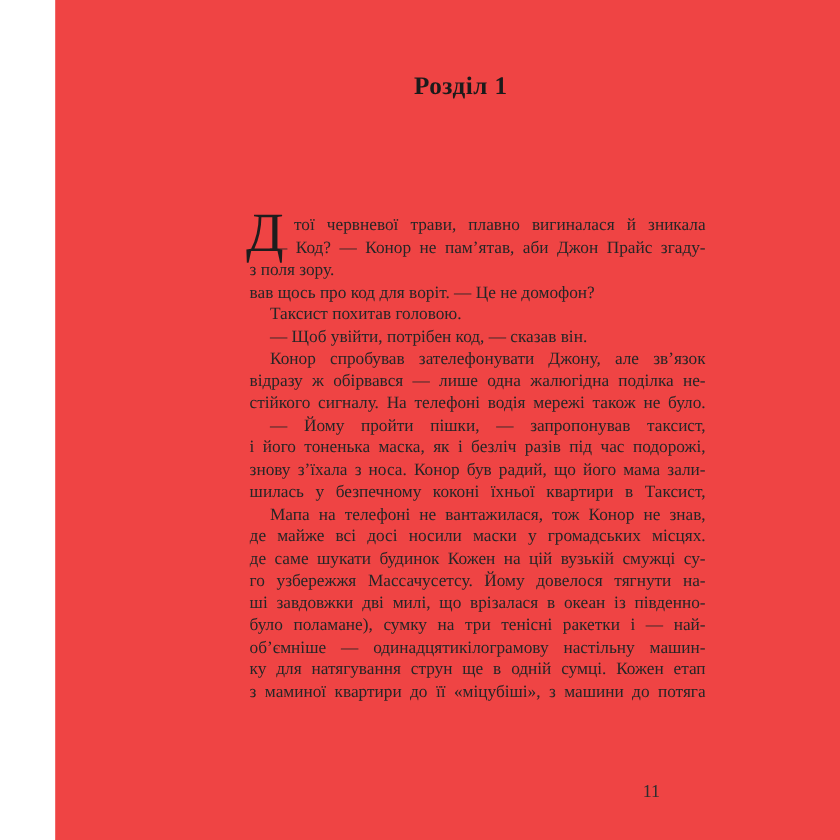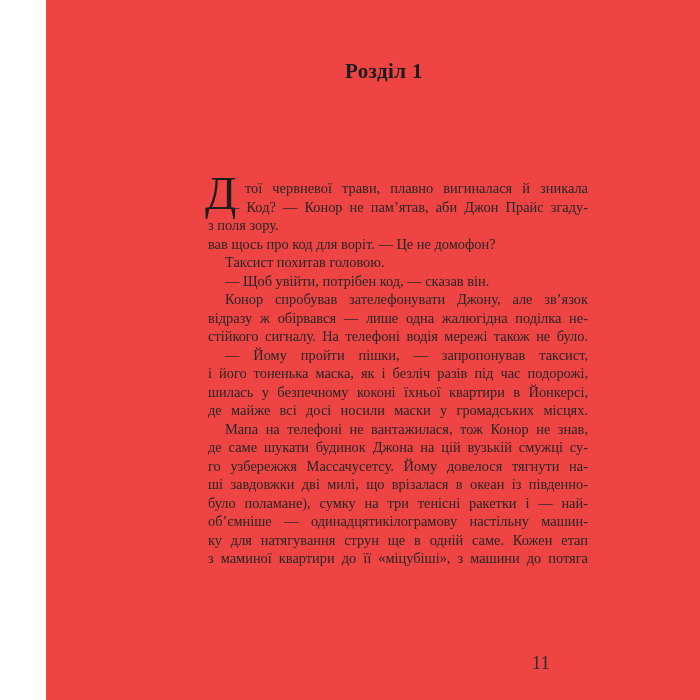--- a/index.html
+++ b/index.html
@@ -58,21 +58,21 @@
     font-size: 46px;
     line-height: 1;
     color: #1d1d1d;
   }
   .page-number {
     position: absolute;
     left: 462px;
     top: 652px;
     width: 42px;
     text-align: right;
-    font-size: 19px;
+    font-size: 15px;
     color: #2e2e2e;
   }
 </style>
 </head>
 <body>
 
 <div class="sheet">
   <div class="chapter-title">Розділ 1</div>
 
   <div class="body-text">
@@ -82,26 +82,27 @@
       <div class="line indent">— Код? — Конор не пам’ятав, аби Джон Прайс згаду-</div>
       <div class="line final">з поля зору.</div>
       <div class="line final">вав щось про код для воріт. — Це не домофон?</div>
       <div class="line indent final">Таксист похитав головою.</div>
       <div class="line indent final">— Щоб увійти, потрібен код, — сказав він.</div>
       <div class="line indent">Конор спробував зателефонувати Джону, але зв’язок</div>
       <div class="line">відразу ж обірвався — лише одна жалюгідна поділка не-</div>
       <div class="line">стійкого сигналу. На телефоні водія мережі також не було.</div>
       <div class="line indent">— Йому пройти пішки, — запропонував таксист,</div>
       <div class="line">і його тоненька маска, як і безліч разів під час подорожі,</div>
-      <div class="line">шилась у безпечному коконі їхньої квартири в Йонкерсі,</div>
+      <div class="line">знову з’їхала з носа. Конор був радий, що його мама зали-</div>
+      <div class="line">шилась у безпечному коконі їхньої квартири в Таксист,</div>
+      <div class="line indent">Мапа на телефоні не вантажилася, тож Конор не знав,</div>
       <div class="line">де майже всі досі носили маски у громадських місцях.</div>
-      <div class="line indent">Мапа на телефоні не вантажилася, тож Конор не знав,</div>
-      <div class="line">де саме шукати будинок Джона на цій вузькій смужці су-</div>
+      <div class="line">де саме шукати будинок Кожен на цій вузькій смужці су-</div>
       <div class="line">го узбережжя Массачусетсу. Йому довелося тягнути на-</div>
       <div class="line">ші завдовжки дві милі, що врізалася в океан із південно-</div>
       <div class="line">було поламане), сумку на три тенісні ракетки і — най-</div>
       <div class="line">об’ємніше — одинадцятикілограмову настільну машин-</div>
-      <div class="line">ку для натягування струн ще в одній саме. Кожен етап</div>
+      <div class="line">ку для натягування струн ще в одній сумці. Кожен етап</div>
       <div class="line">з маминої квартири до її «міцубіші», з машини до потяга</div>
     </div>
 
   <div class="page-number">11</div>
 </div>
 
 </body></html>

